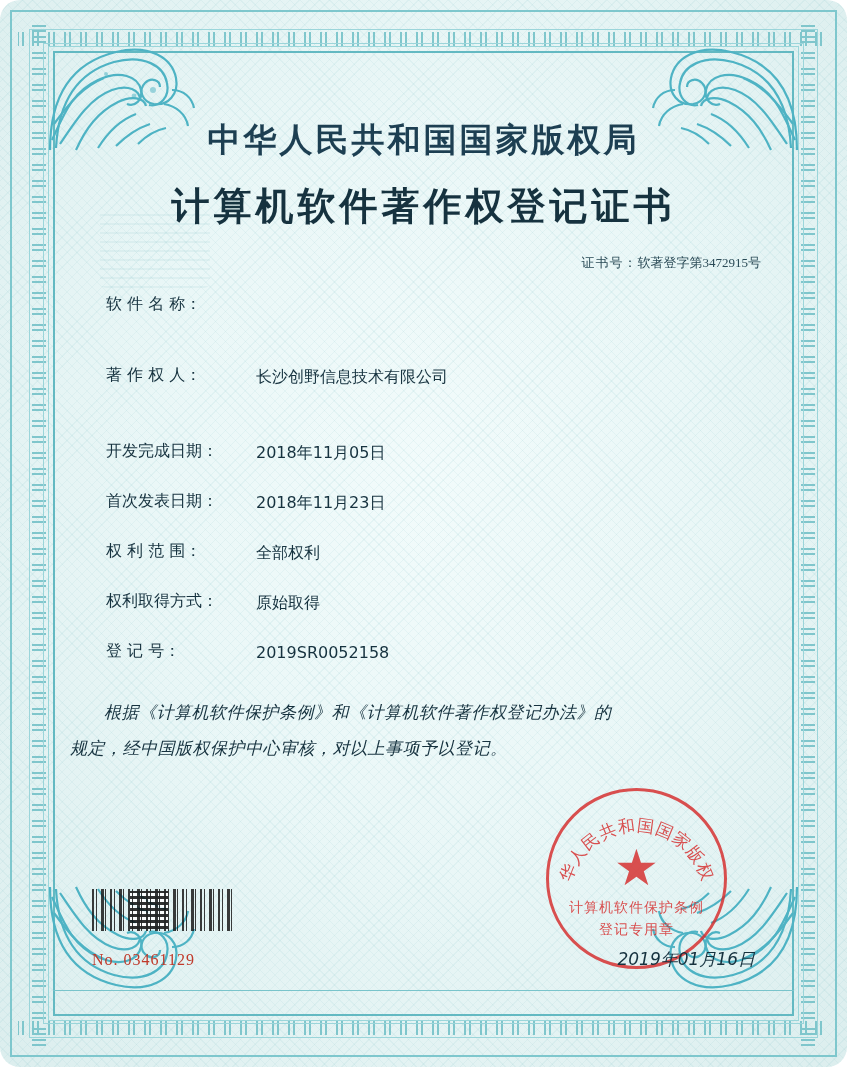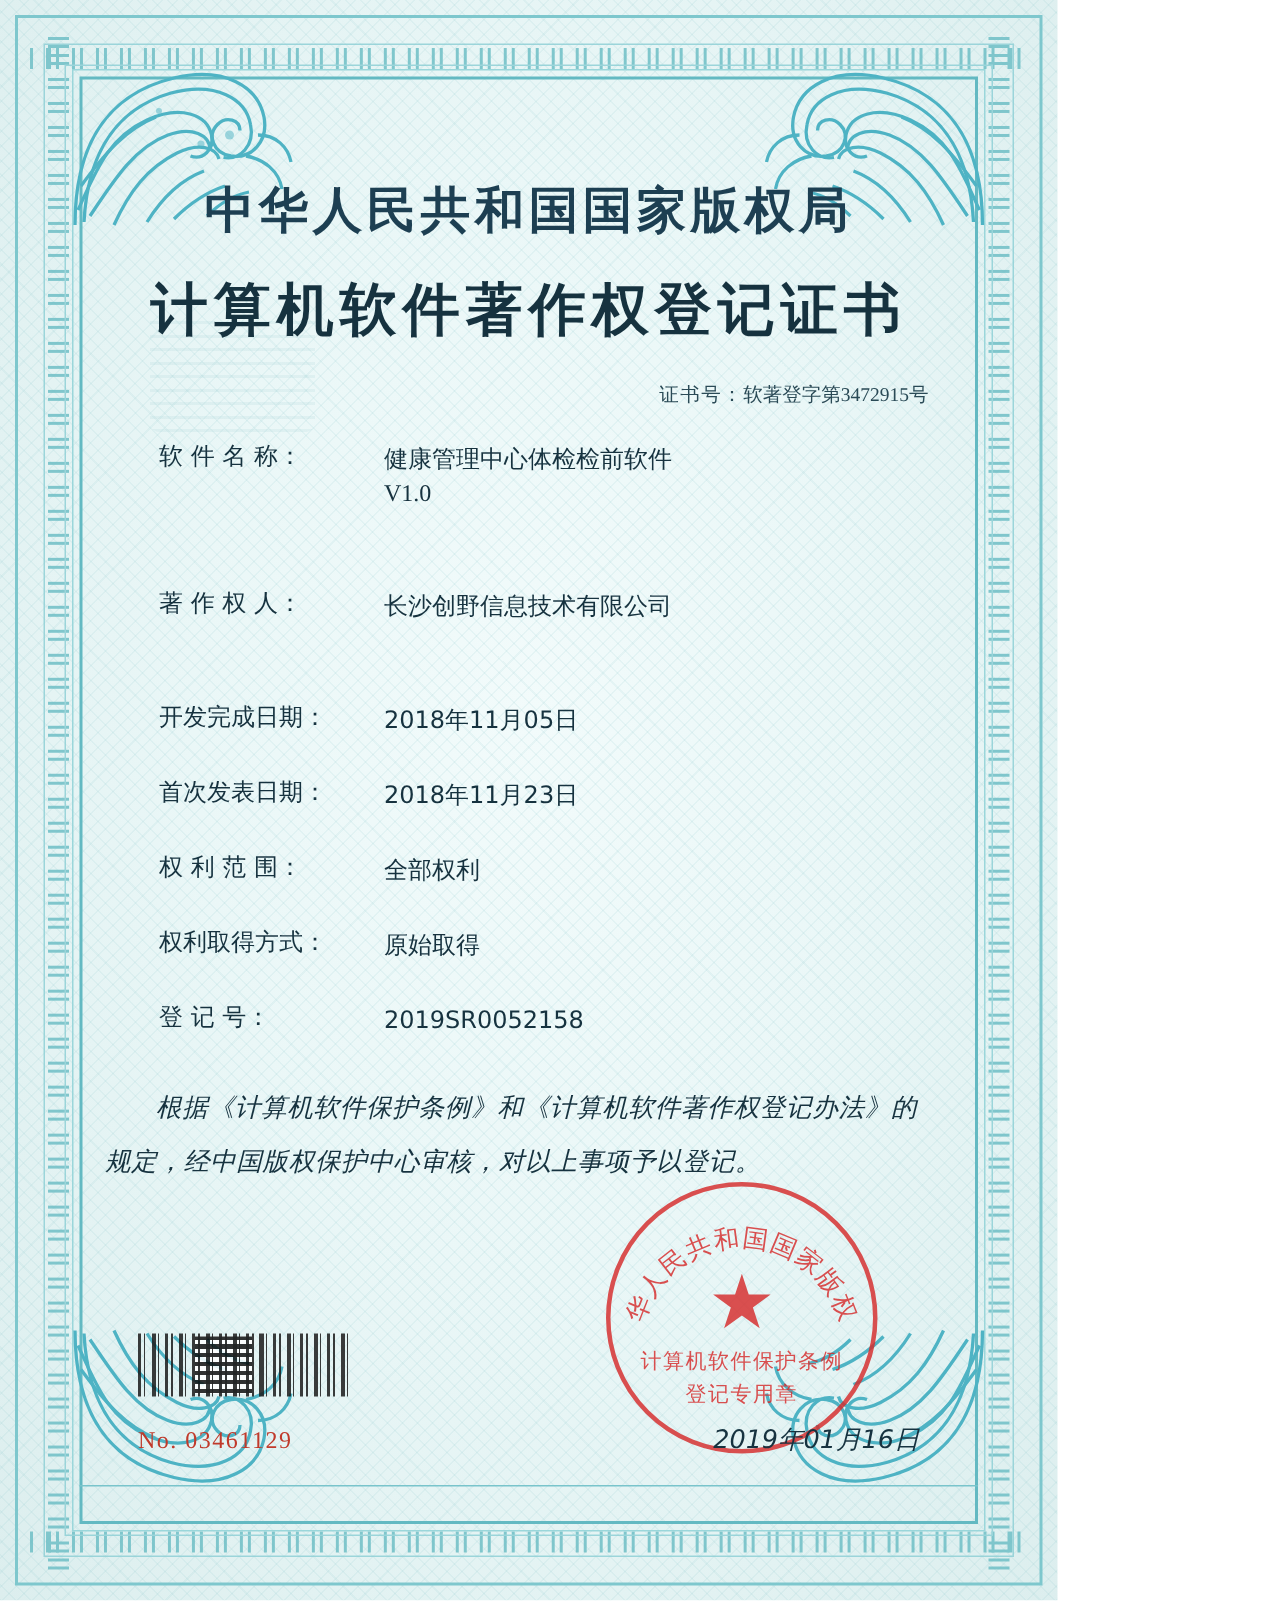--- a/index.html
+++ b/index.html
@@ -5,25 +5,26 @@
   html, body {
     margin: 0;
     padding: 0;
     background: #ffffff;
   }
   body {
     font-family: "Liberation Serif", "DejaVu Serif", serif;
   }
   .page {
     position: relative;
-    width: 705px;
+    width: 847px;
     height: 1067px;
     overflow: hidden;
     background:
       radial-gradient(ellipse at 50% 45%, #f2fbfb 0%, #eaf7f7 45%, #e2f2f2 75%, #dceeee 100%);
+    border-radius: 20px;
   }
   
   .texture {
     position: absolute;
     inset: 0;
     background-image:
       repeating-linear-gradient(45deg, rgba(120,190,195,0.10) 0 1px, transparent 1px 7px),
       repeating-linear-gradient(-45deg, rgba(120,190,195,0.10) 0 1px, transparent 1px 7px);
     pointer-events: none;
   }
@@ -357,24 +358,20 @@
     <div class="title-2">计算机软件著作权登记证书</div>
 
     <div class="cert-no">
       <span class="label">证书号：</span><span>软著登字第3472915号</span>
     </div>
 
     <div class="fields">
 
       <div class="field-row tight">
         <div class="f-label">软 件 名 称：</div>
-        <div class="f-value">
-          <span>健康管理中心体检检前软件</span>
-          <span class="v2">V1.0</span>
-        </div>
       </div>
 
       <div class="gap-lg"></div>
 
       <div class="field-row">
         <div class="f-label">著 作 权 人：</div>
         <div class="f-value">长沙创野信息技术有限公司</div>
       </div>
 
       <div class="gap-lg"></div>

